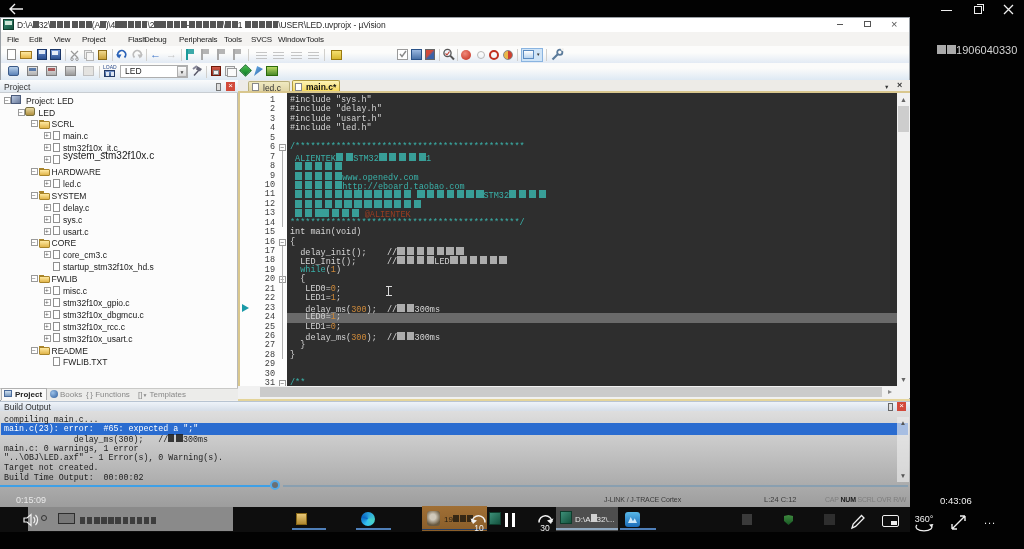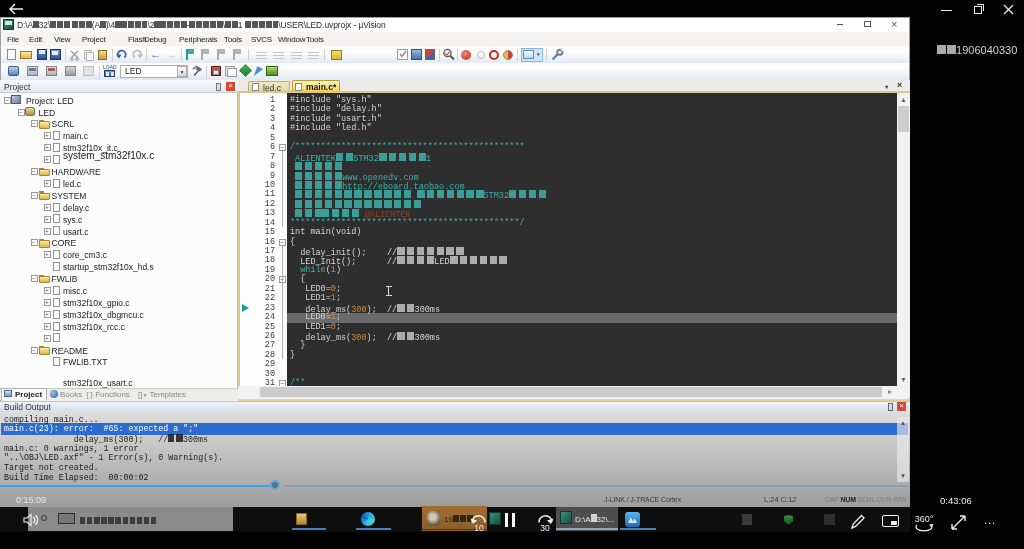--- a/index.html
+++ b/index.html
@@ -193,21 +193,21 @@
 <div class="a" style="left:52.5px;top:297.70000000000005px;width:7.5px;height:9px;background:#fff;border:1px solid #909090;"></div>
 <div class="a" style="left:63px;top:297.90000000000003px;font-size:8.5px;color:#1a1a1a;white-space:nowrap;">stm32f10x_gpio.c</div>
 <div class="a" style="left:43.5px;top:310.8px;width:7px;height:7px;background:#fff;border:1px solid #9a9a9a;color:#555;font-size:6.5px;line-height:5.5px;text-align:center;">+</div>
 <div class="a" style="left:52.5px;top:309.6px;width:7.5px;height:9px;background:#fff;border:1px solid #909090;"></div>
 <div class="a" style="left:63px;top:309.8px;font-size:8.5px;color:#1a1a1a;white-space:nowrap;">stm32f10x_dbgmcu.c</div>
 <div class="a" style="left:43.5px;top:322.7px;width:7px;height:7px;background:#fff;border:1px solid #9a9a9a;color:#555;font-size:6.5px;line-height:5.5px;text-align:center;">+</div>
 <div class="a" style="left:52.5px;top:321.5px;width:7.5px;height:9px;background:#fff;border:1px solid #909090;"></div>
 <div class="a" style="left:63px;top:321.7px;font-size:8.5px;color:#1a1a1a;white-space:nowrap;">stm32f10x_rcc.c</div>
 <div class="a" style="left:43.5px;top:334.59999999999997px;width:7px;height:7px;background:#fff;border:1px solid #9a9a9a;color:#555;font-size:6.5px;line-height:5.5px;text-align:center;">+</div>
 <div class="a" style="left:52.5px;top:333.4px;width:7.5px;height:9px;background:#fff;border:1px solid #909090;"></div>
-<div class="a" style="left:63px;top:333.59999999999997px;font-size:8.5px;color:#1a1a1a;white-space:nowrap;margin-top:44px;">stm32f10x_usart.c</div>
+<div class="a" style="left:63px;top:333.59999999999997px;font-size:8.5px;color:#1a1a1a;white-space:nowrap;">stm32f10x_usart.c</div>
 <div class="a" style="left:30.5px;top:346.5px;width:7px;height:7px;background:#fff;border:1px solid #9a9a9a;color:#555;font-size:6.5px;line-height:5.5px;text-align:center;">−</div>
 <div class="a" style="left:39px;top:347.3px;width:11px;height:7.5px;background:linear-gradient(#ffe9a0,#e0b44a);border:1px solid #a8842a;border-radius:1px;"></div>
 <div class="a" style="left:39px;top:346.1px;width:5px;height:2px;background:#e0b44a;border:1px solid #a8842a;"></div>
 <div class="a" style="left:51.5px;top:345.5px;font-size:8.5px;color:#1a1a1a;white-space:nowrap;">README</div>
 <div class="a" style="left:52.5px;top:357.20000000000005px;width:7.5px;height:9px;background:#fff;border:1px solid #909090;"></div>
 <div class="a" style="left:63px;top:357.40000000000003px;font-size:8.5px;color:#1a1a1a;white-space:nowrap;">FWLIB.TXT</div>
 
 <div class="a" style="left:0px;top:388px;width:238px;height:12px;background:#ececea;border-top:1px solid #c9c9c7;"></div>
 <div class="a" style="left:1px;top:388px;width:46px;height:12px;background:#fafafa;border:1px solid #b0b0b0;border-bottom:none;"></div>
 <div class="a" style="left:4px;top:389.5px;width:8px;height:7px;background:linear-gradient(#cfe0f0,#7a9ac0);border:1px solid #4a6a9a;"></div>
@@ -290,21 +290,21 @@
 <div class="a" style="left:888px;top:403px;width:5px;height:8px;border:1px solid #666;background:#ddd;"></div>
 <div class="a" style="left:897px;top:402px;width:9px;height:9px;background:#d2493a;color:#fff;font-size:8px;text-align:center;line-height:8px;">×</div>
 <div class="a" style="left:0px;top:411px;width:910px;height:97px;background:linear-gradient(#dedede,#9c9c9c);"></div>
 <div class="a" style="left:1px;top:422.5px;width:907px;height:12.2px;background:#2a6cd0;"></div>
 <div class="a" style="left:4px;top:414.6px;height:9.7px;font-family:'Liberation Mono',monospace;font-size:8.3px;line-height:9.7px;white-space:pre;color:#1c1c1c;">compiling main.c...</div>
 <div class="a" style="left:4px;top:424.3px;height:9.7px;font-family:'Liberation Mono',monospace;font-size:8.3px;line-height:9.7px;white-space:pre;color:#ffffff;">main.c(23): error:  #65: expected a ";"</div>
 <div class="a" style="left:4px;top:434.0px;height:9.7px;font-family:'Liberation Mono',monospace;font-size:8.3px;line-height:9.7px;white-space:pre;color:#1c1c1c;">              delay_ms(300);   //<i class="cj" style="width:14.8px;height:8.0px;background:repeating-linear-gradient(90deg,currentColor 0 6.5px,transparent 6.5px 8.3px)"></i>300ms</div>
 <div class="a" style="left:4px;top:443.7px;height:9.7px;font-family:'Liberation Mono',monospace;font-size:8.3px;line-height:9.7px;white-space:pre;color:#1c1c1c;">main.c: 0 warnings, 1 error</div>
 <div class="a" style="left:4px;top:453.4px;height:9.7px;font-family:'Liberation Mono',monospace;font-size:8.3px;line-height:9.7px;white-space:pre;color:#1c1c1c;">"..\OBJ\LED.axf" - 1 Error(s), 0 Warning(s).</div>
 <div class="a" style="left:4px;top:463.1px;height:9.7px;font-family:'Liberation Mono',monospace;font-size:8.3px;line-height:9.7px;white-space:pre;color:#1c1c1c;">Target not created.</div>
-<div class="a" style="left:4px;top:472.8px;height:9.7px;font-family:'Liberation Mono',monospace;font-size:8.3px;line-height:9.7px;white-space:pre;color:#1c1c1c;">Build Time Elapsed:  00:00:02</div>
+<div class="a" style="left:4px;top:472.8px;height:9.7px;font-family:'Liberation Mono',monospace;font-size:8.3px;line-height:9.7px;white-space:pre;color:#1c1c1c;">Build Time Output:  00:00:02</div>
 
 <div class="a" style="left:897px;top:417px;width:12px;height:65px;background:rgba(235,235,235,.65);"></div>
 <div class="a" style="left:898px;top:418px;width:10px;height:10px;color:#555;font-size:6.5px;text-align:center;line-height:10px;">▲</div>
 <div class="a" style="left:898px;top:471px;width:10px;height:10px;color:#555;font-size:6.5px;text-align:center;line-height:10px;">▼</div>
 <div class="a" style="left:604px;top:495.5px;font-size:7px;letter-spacing:-0.1px;color:#3a3a3a;">J-LINK / J-TRACE Cortex</div>
 <div class="a" style="left:764px;top:495px;font-size:7.5px;color:#3a3a3a;">L:24 C:12</div>
 <div class="a" style="left:825px;top:495.5px;font-size:7px;letter-spacing:-0.2px;color:#7e7e7e;">CAP <b style="color:#222">NUM</b> SCRL OVR R/W</div>
 <div class="a" style="left:0px;top:507px;width:910px;height:25px;background:#0e0e0e;"></div>
 <div class="a" style="left:0px;top:484.5px;width:270px;height:2.5px;background:#3fa0e6;"></div>
 <div class="a" style="left:283px;top:485px;width:625px;height:2px;background:rgba(110,150,180,.55);"></div>

